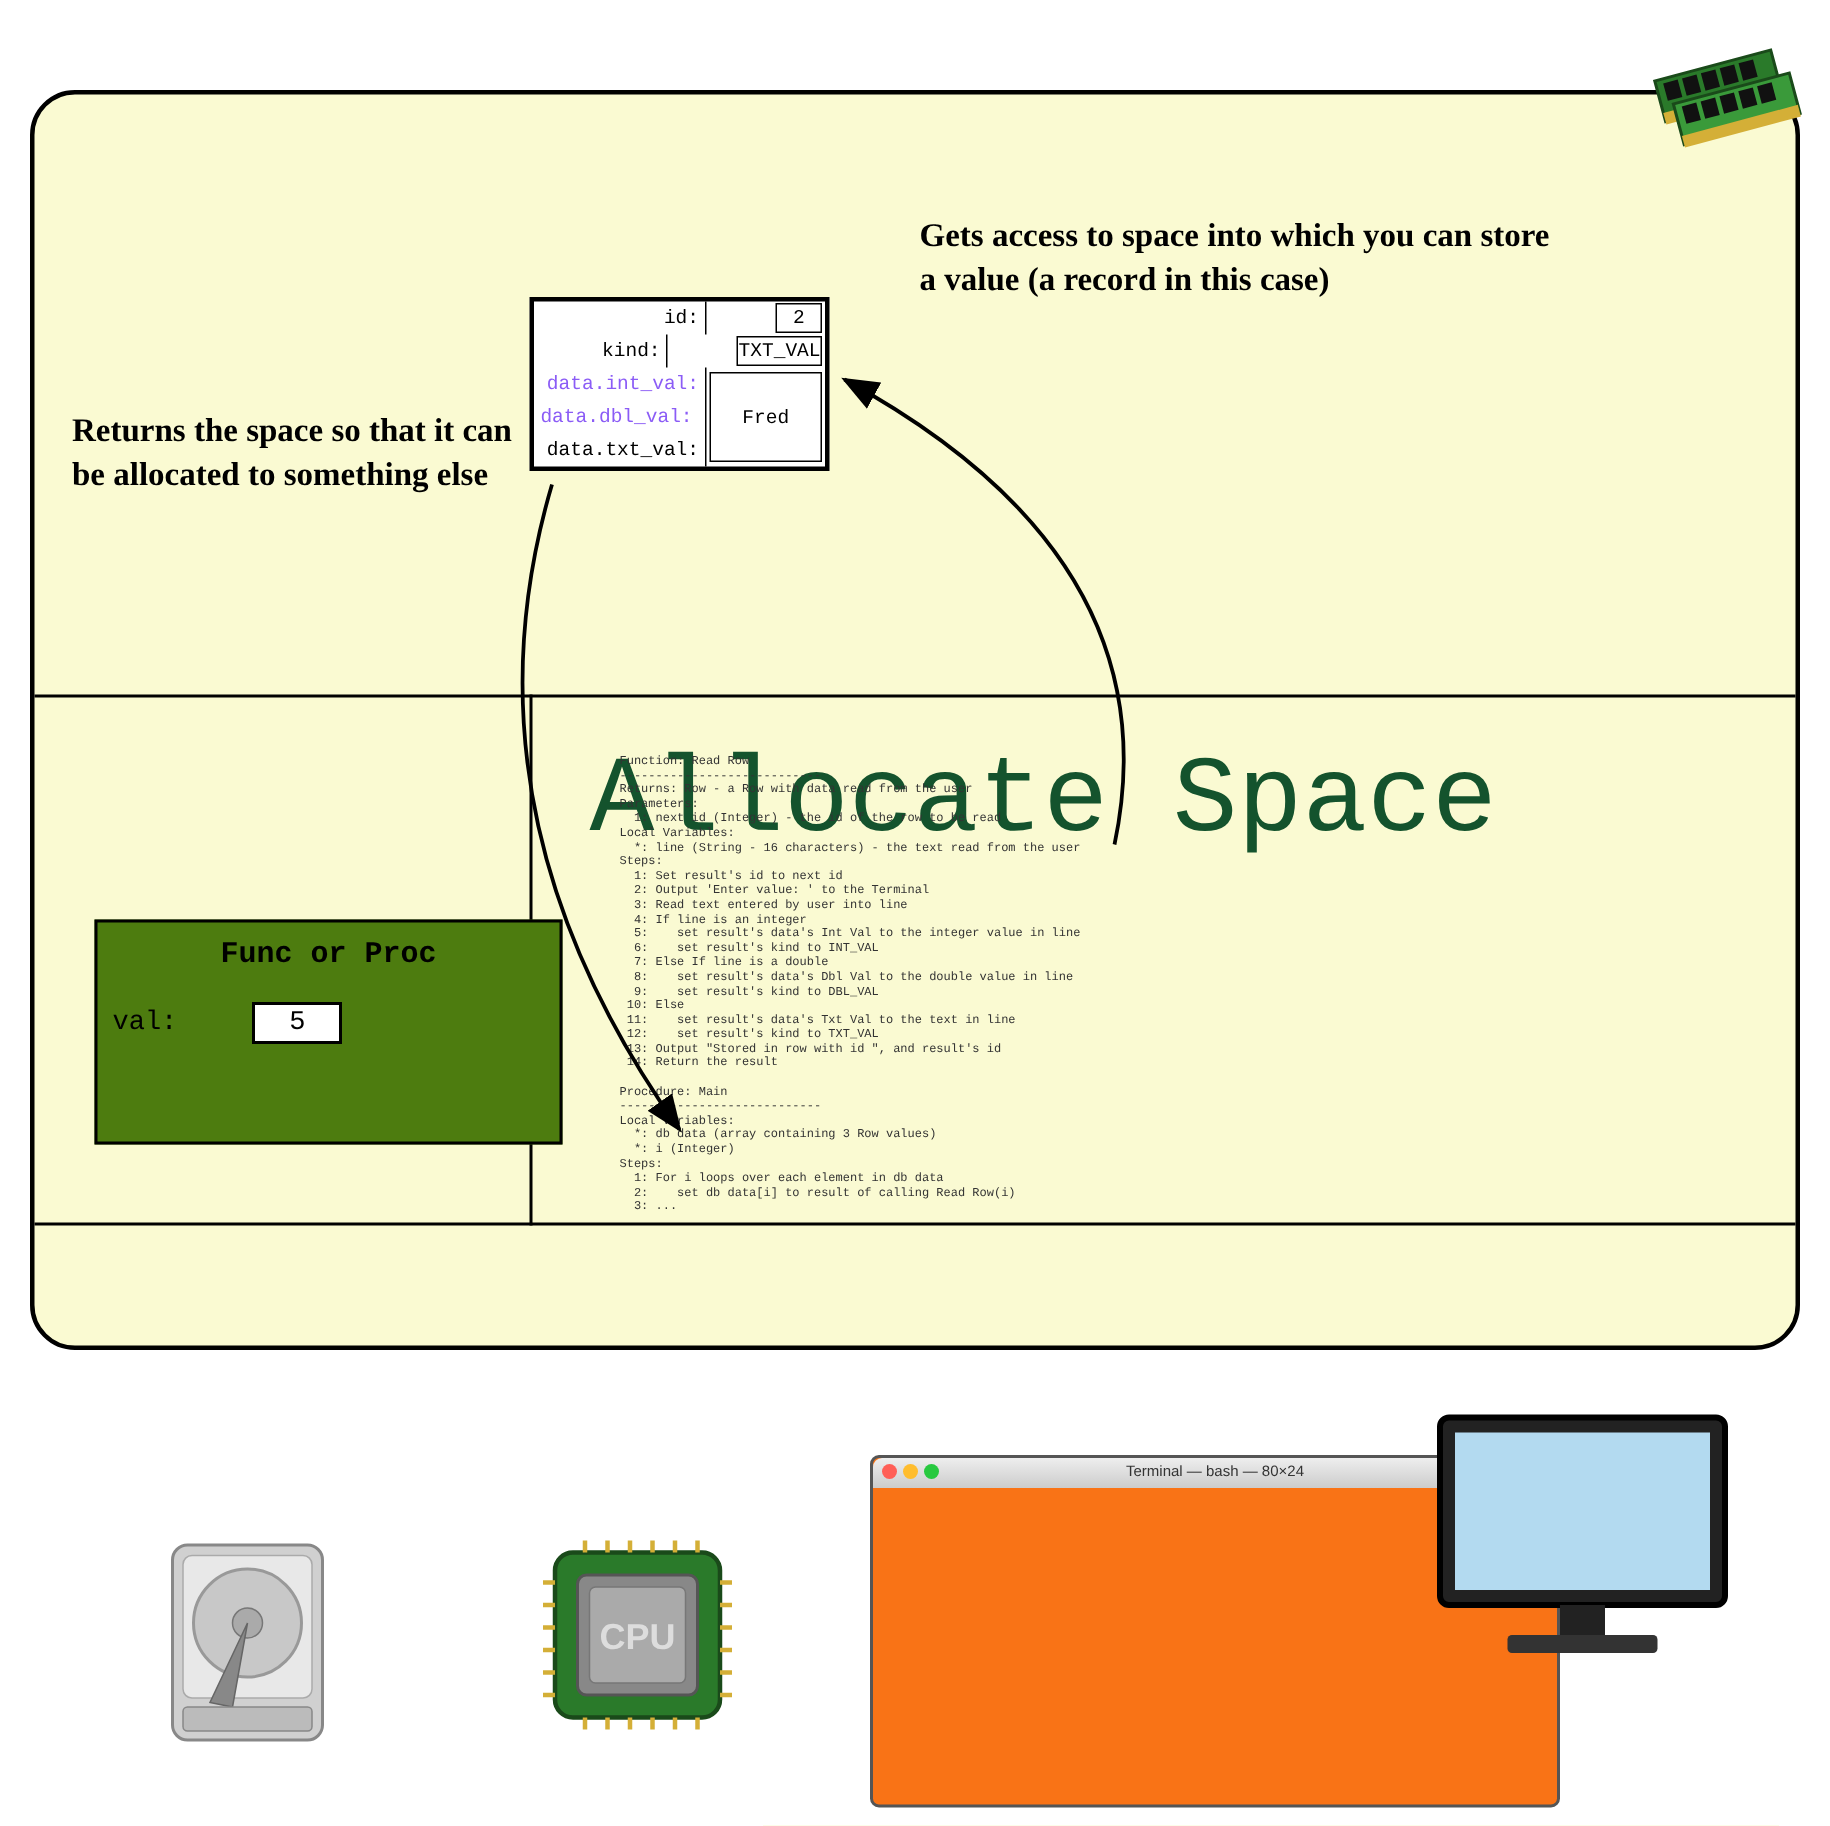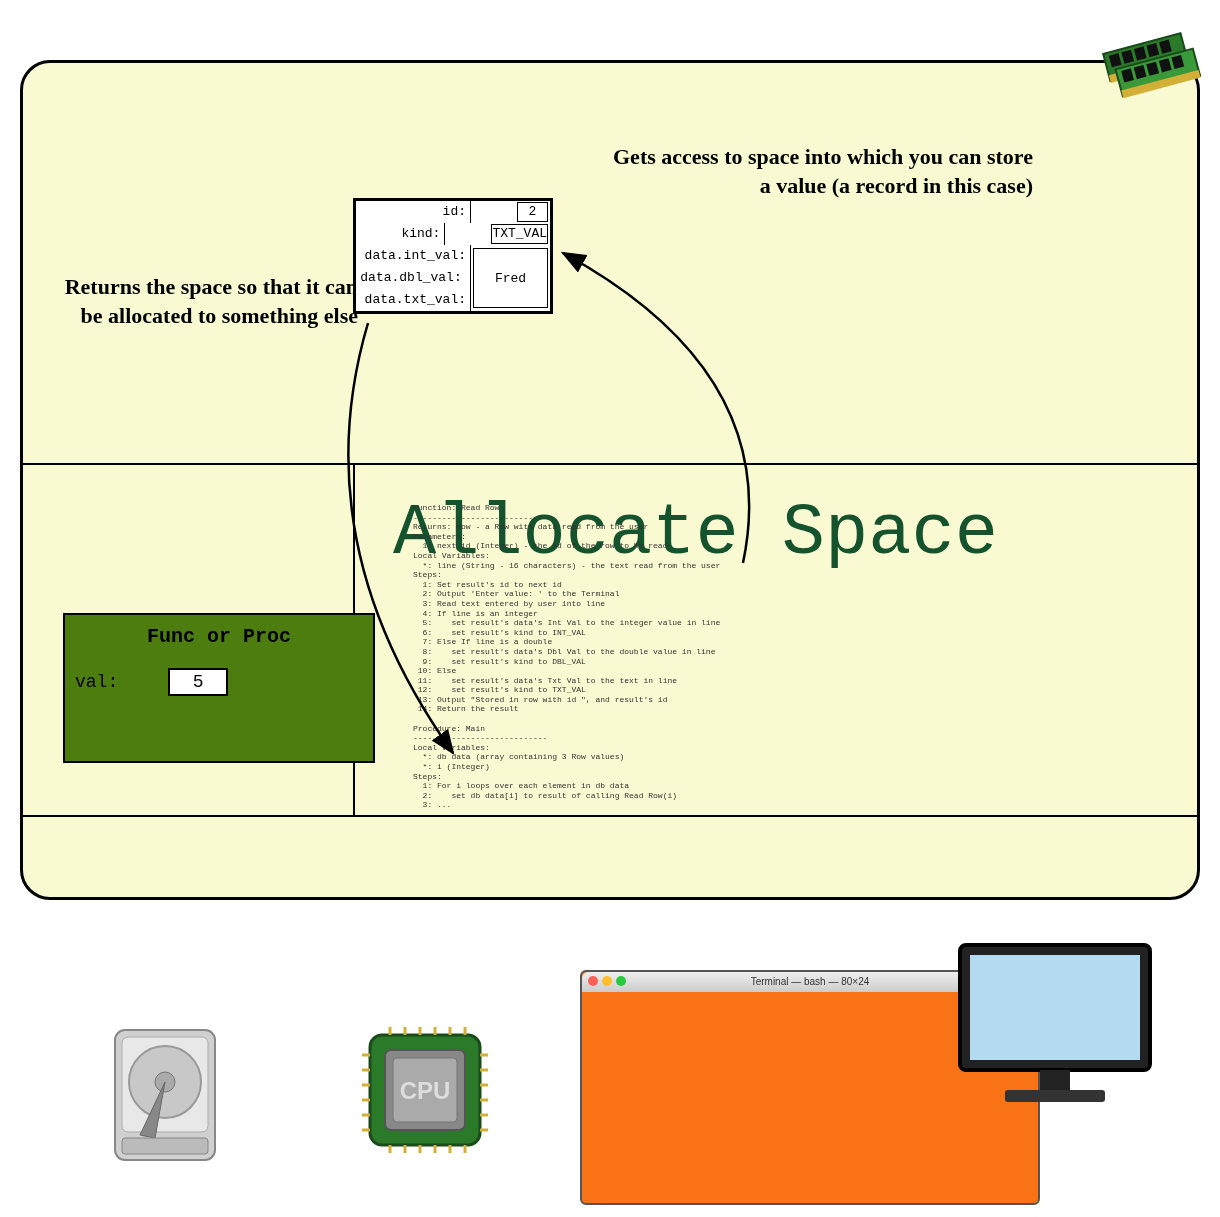--- a/index.html
+++ b/index.html
@@ -26,21 +26,21 @@
     position: absolute;
     right: -10px;
     top: -50px;
     width: 120px;
     height: 100px;
   }
   .annotation {
     position: absolute;
     font-family: "Comic Sans MS", cursive;
     font-size: 22px;
-    text-align: right;
+    text-align: left;
     font-weight: bold;
     line-height: 1.3;
   }
   .annotation.right { left: 590px; top: 80px; width: 420px; }
   .annotation.left { left: 25px; top: 210px; width: 310px; }
 
   .record-table {
     position: absolute;
     left: 330px;
     top: 135px;
@@ -59,21 +59,21 @@
     line-height: 22px;
   }
   .record-val {
     flex: 1;
     text-align: center;
     border: 1px solid #000;
     margin: 1px 2px;
     line-height: 18px;
     background: #fff;
   }
-  .grey { color: #000000; }
+  .grey { color: #8b5cf6; }
 
   .divider-h {
     position: absolute;
     left: 0; right: 0;
     top: 400px;
     border-top: 2px solid #000;
   }
   .divider-v {
     position: absolute;
     left: 330px;

